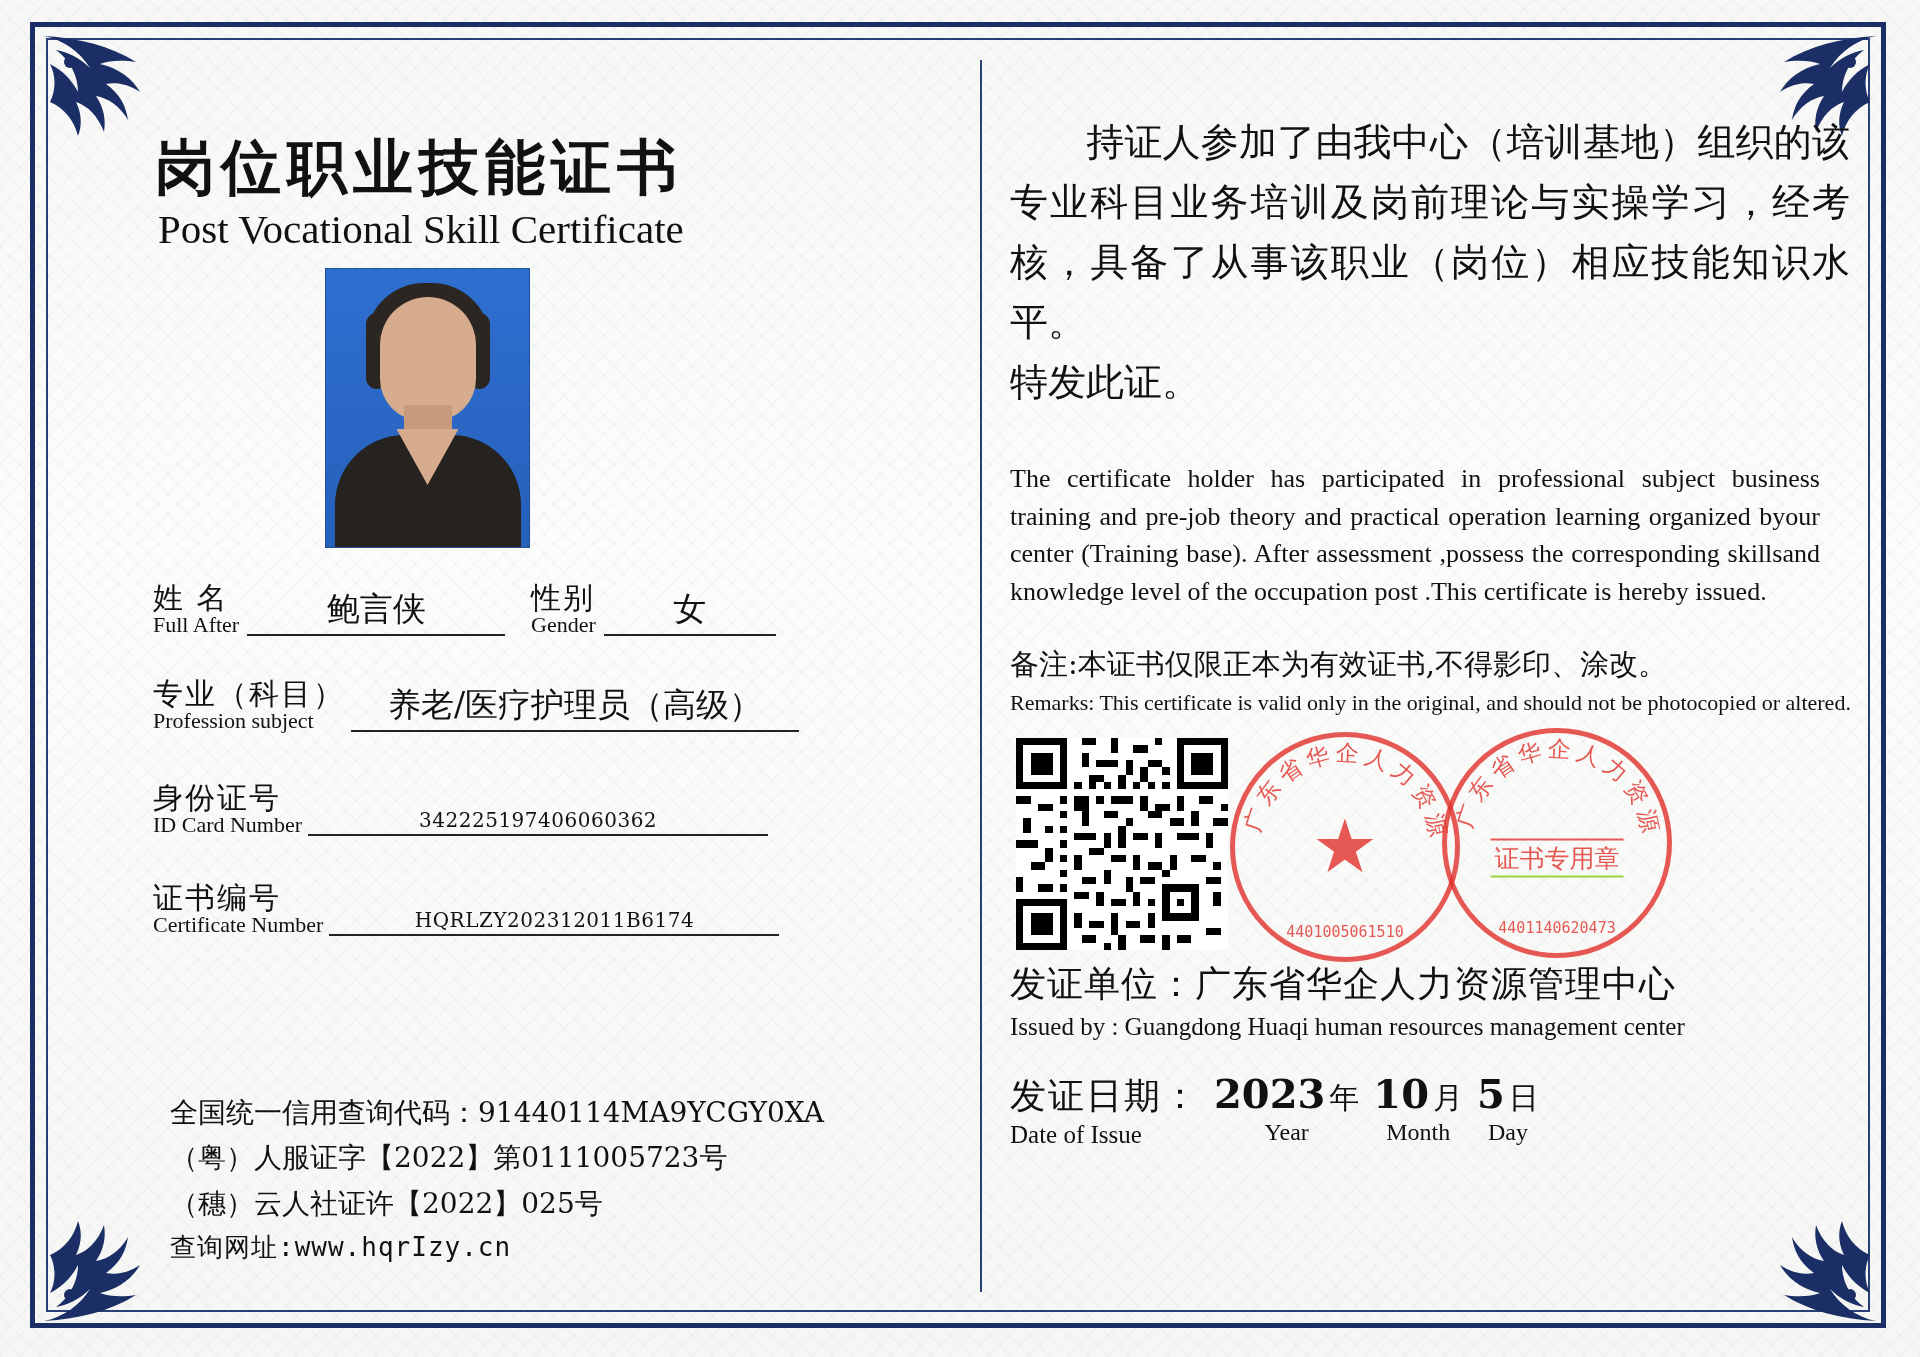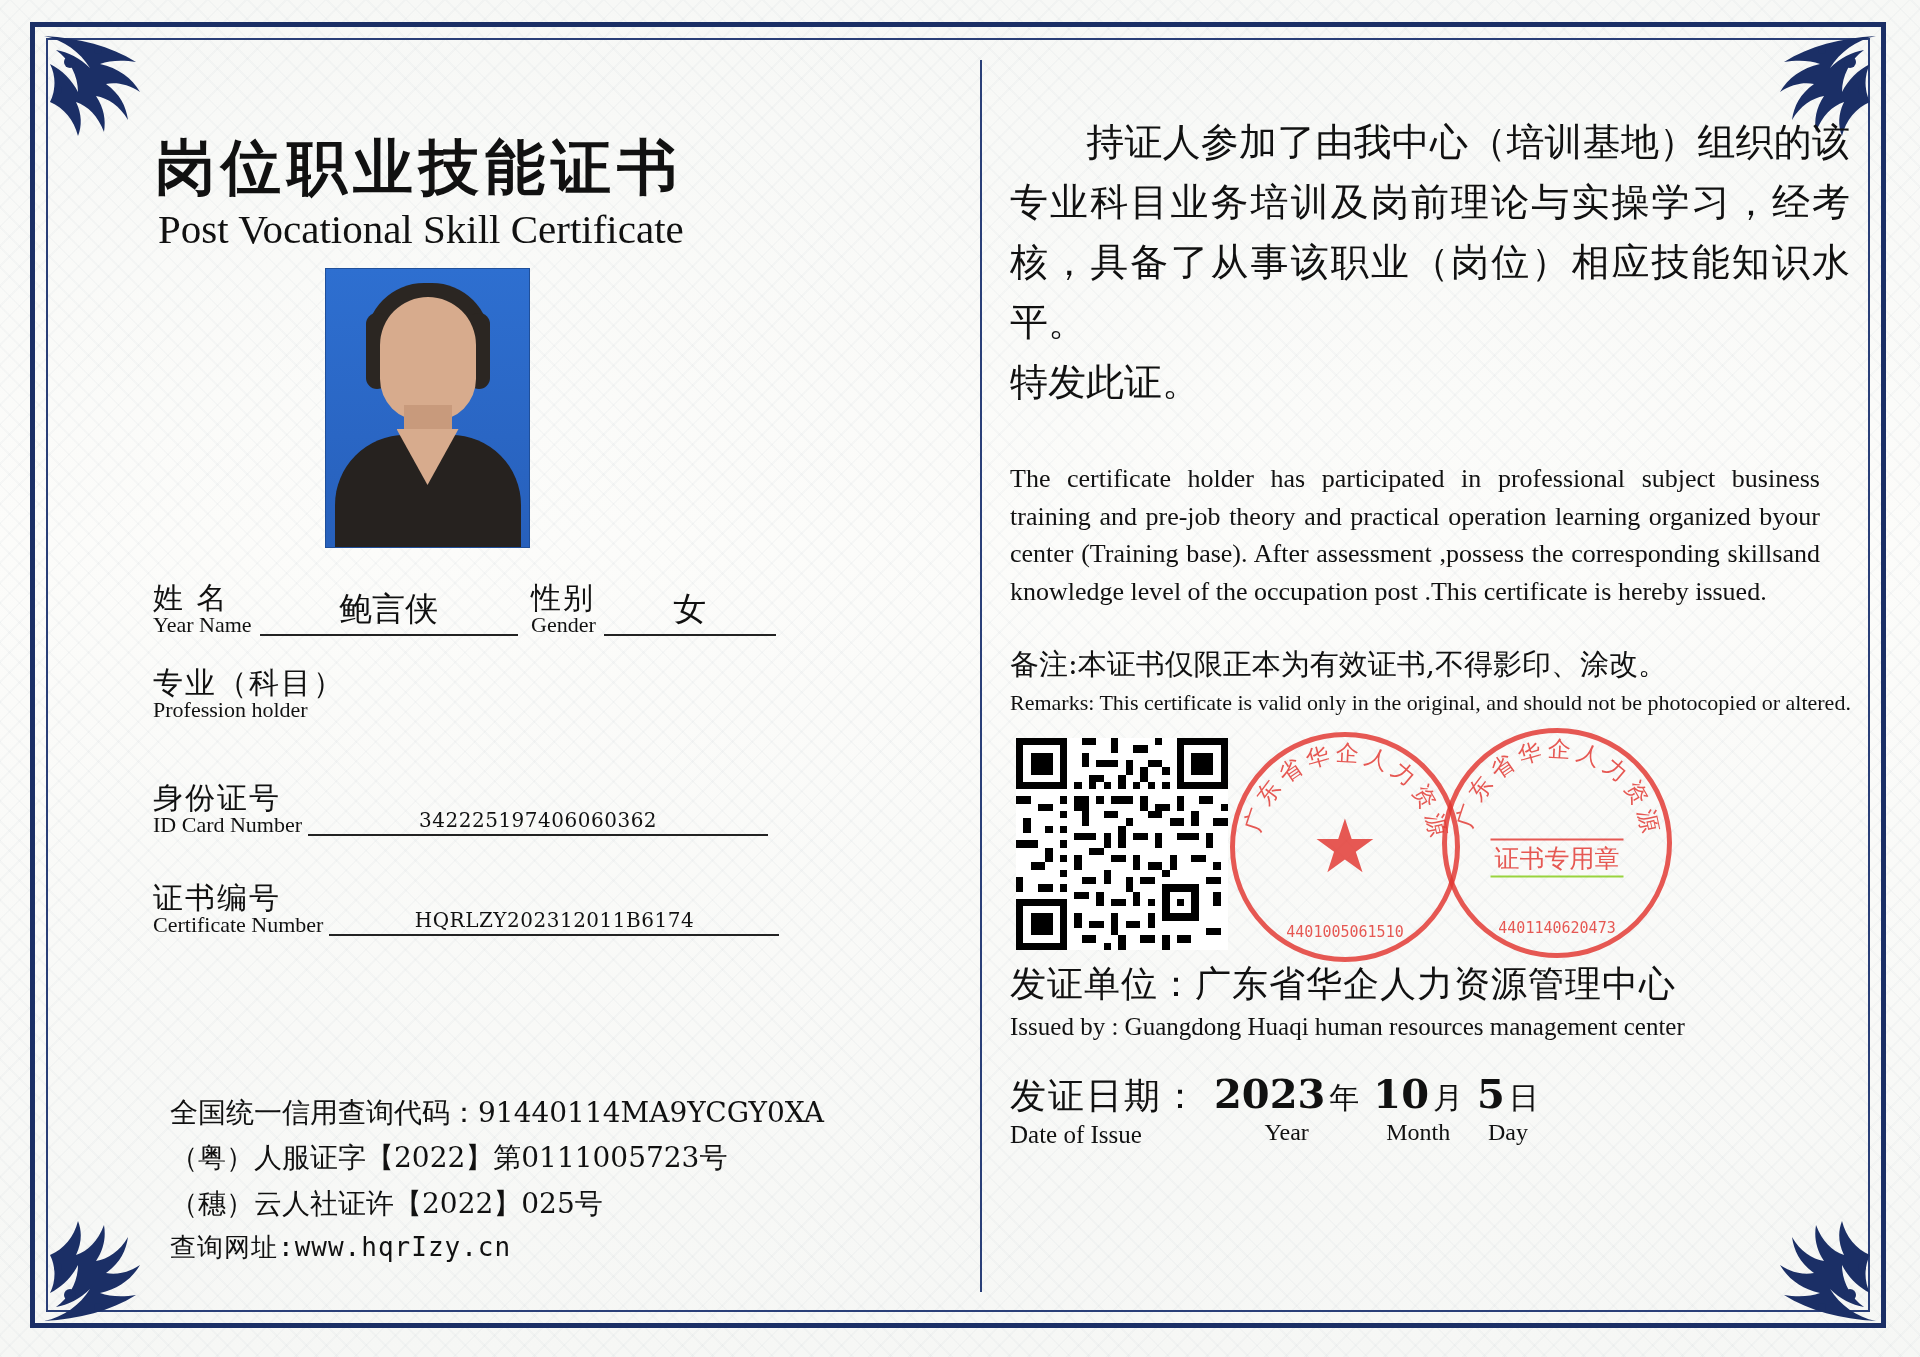--- a/index.html
+++ b/index.html
@@ -407,41 +407,44 @@
       <div class="hair-side-r"></div>
       <div class="head"></div>
       <div class="neck"></div>
       <div class="body"></div>
       <div class="collar"></div>
     </div>
 
     <div class="field" style="left:60px; top:512px;">
       <span class="label-stack">
         <span class="label-cn">姓 名</span>
-        <span class="label-en">Year Name</span>
+        <span class="label-en">Full After</span>
       </span>
       <span class="value-line" style="width:258px; height:64px; margin-left:8px;">
         <span class="value-cn">鲍言侠</span>
       </span>
     </div>
 
     <div class="field" style="left:438px; top:512px;">
       <span class="label-stack">
         <span class="label-cn">性别</span>
         <span class="label-en">Gender</span>
       </span>
       <span class="value-line" style="width:172px; height:64px; margin-left:8px;">
         <span class="value-cn">女</span>
       </span>
     </div>
 
     <div class="field" style="left:60px; top:608px;">
       <span class="label-stack">
         <span class="label-cn">专业（科目）</span>
-        <span class="label-en">Profession holder</span>
+        <span class="label-en">Profession subject</span>
+      </span>
+      <span class="value-line" style="width:448px; height:64px; margin-left:6px;">
+        <span class="value-cn">养老/医疗护理员（高级）</span>
       </span>
     </div>
 
     <div class="field" style="left:60px; top:712px;">
       <span class="label-stack">
         <span class="label-cn">身份证号</span>
         <span class="label-en">ID Card Number</span>
       </span>
       <span class="value-line" style="width:460px; height:64px; margin-left:6px;">
         <span class="value-mono">342225197406060362</span>

